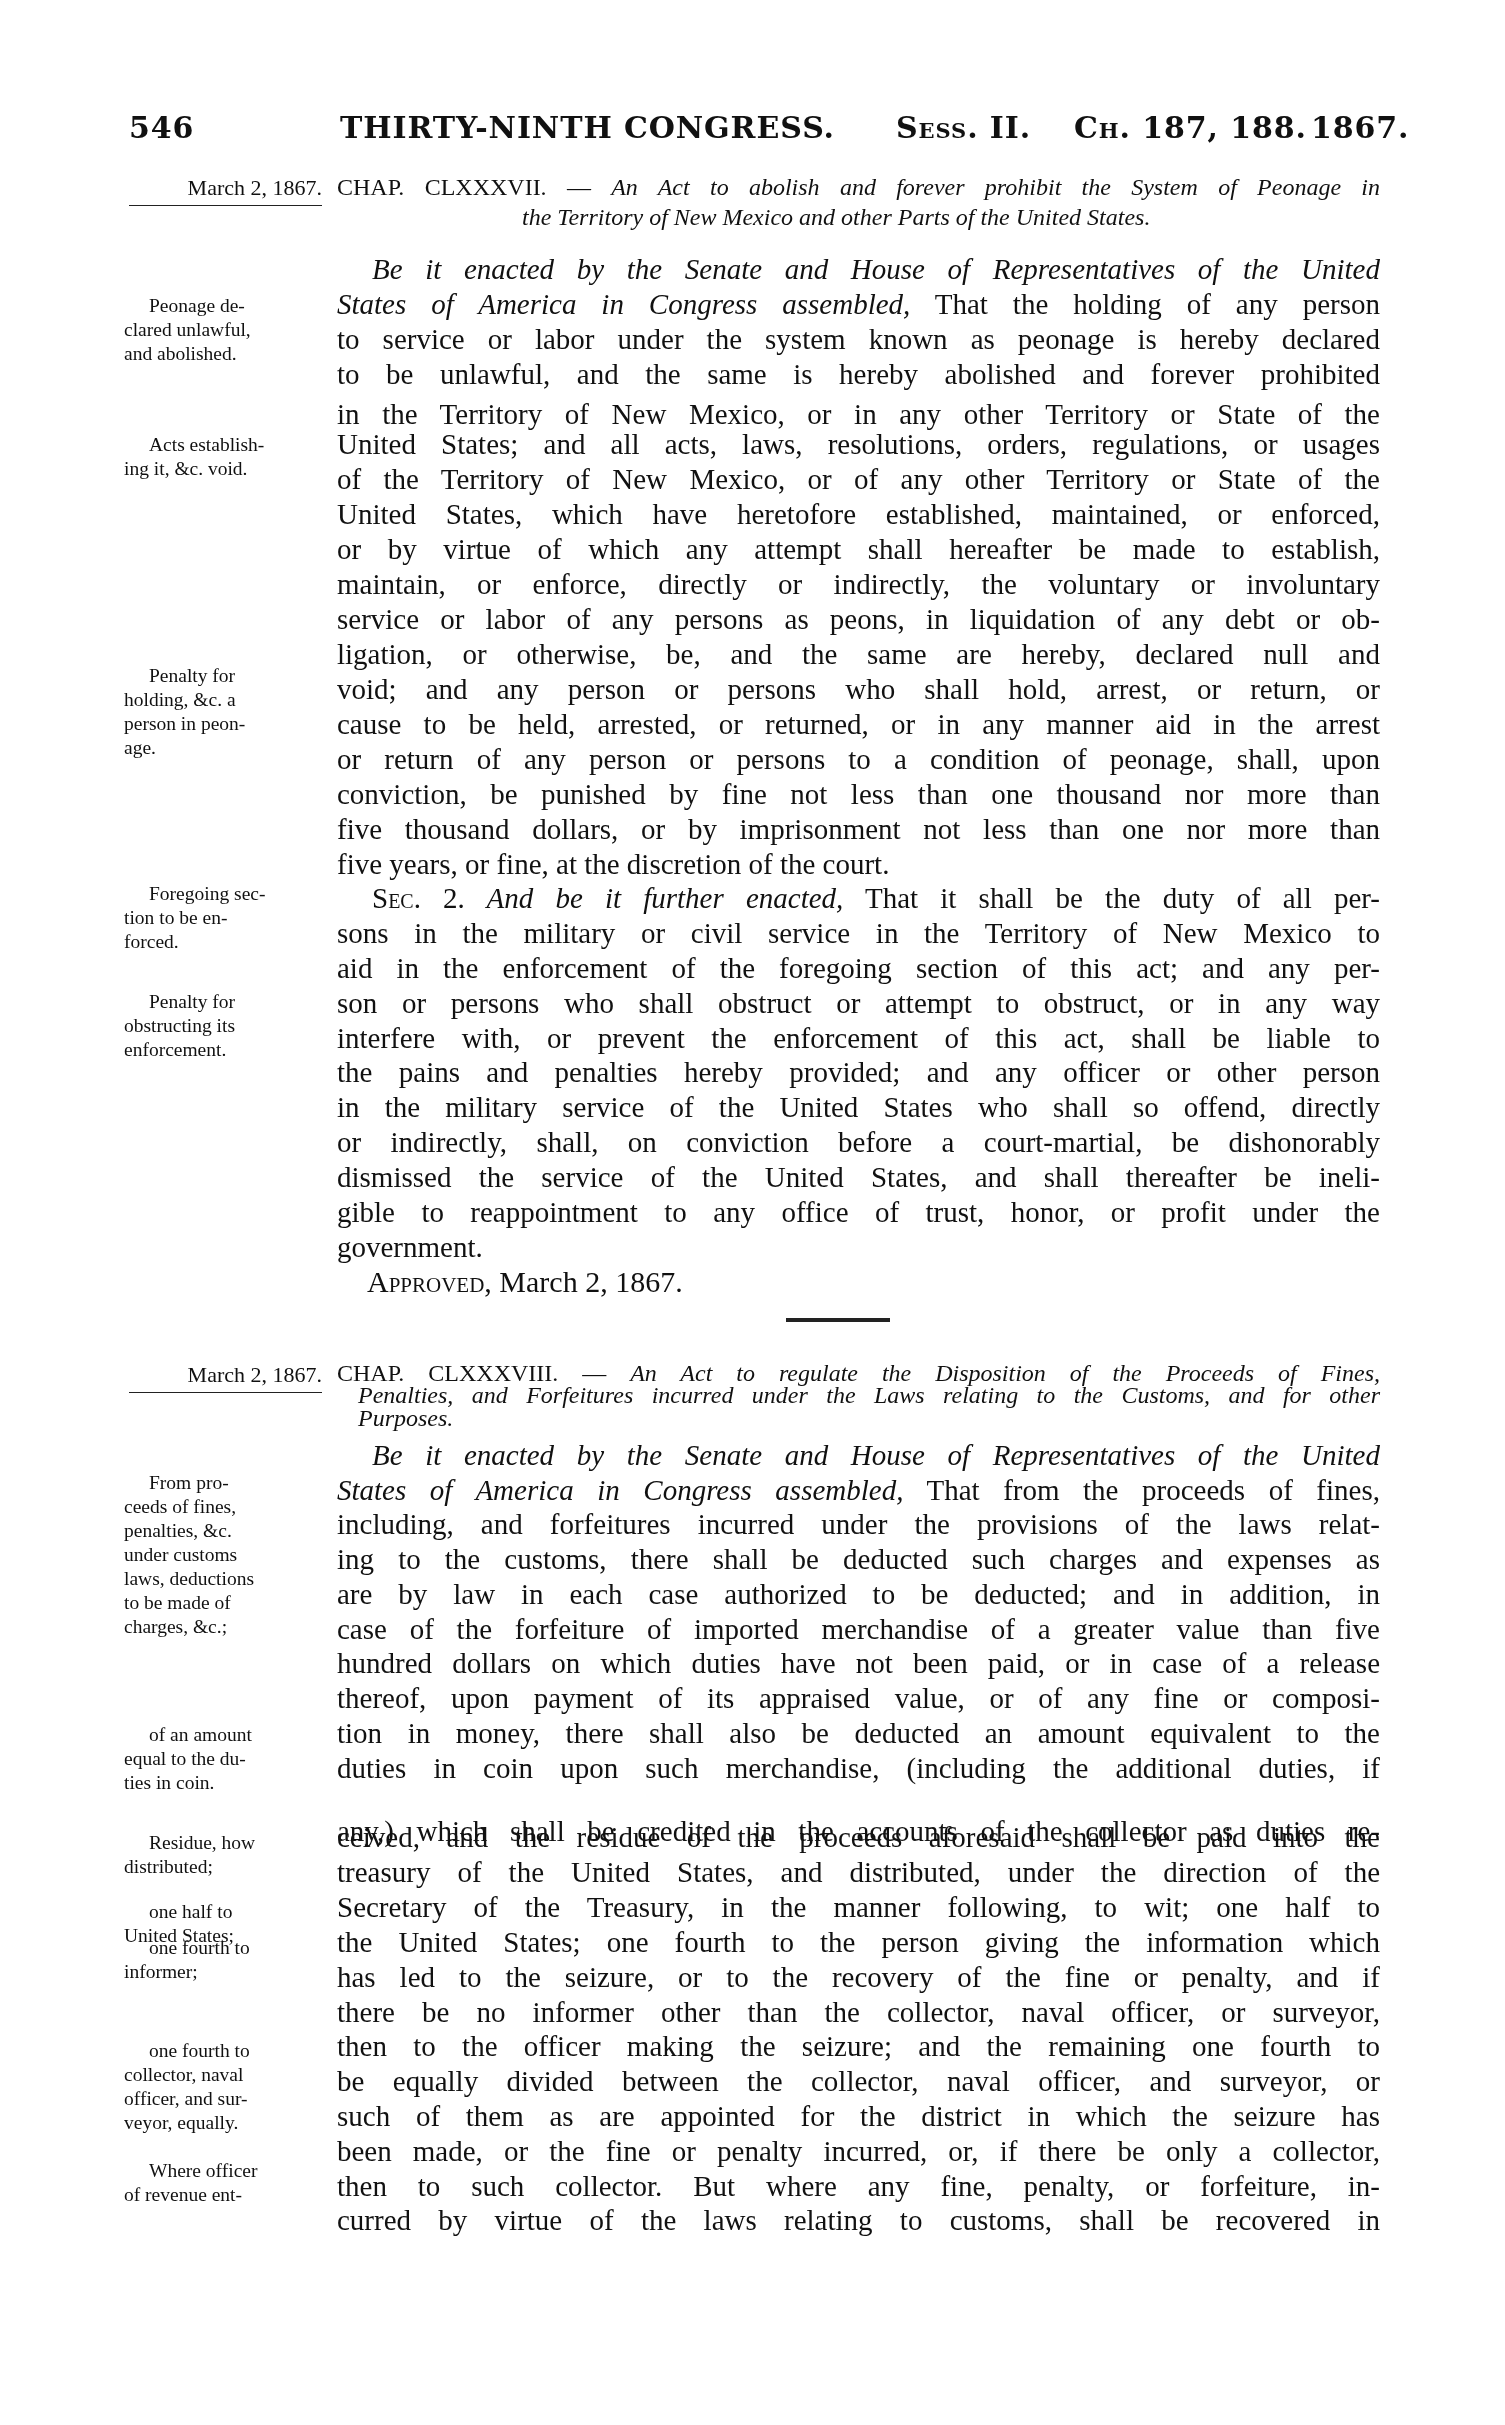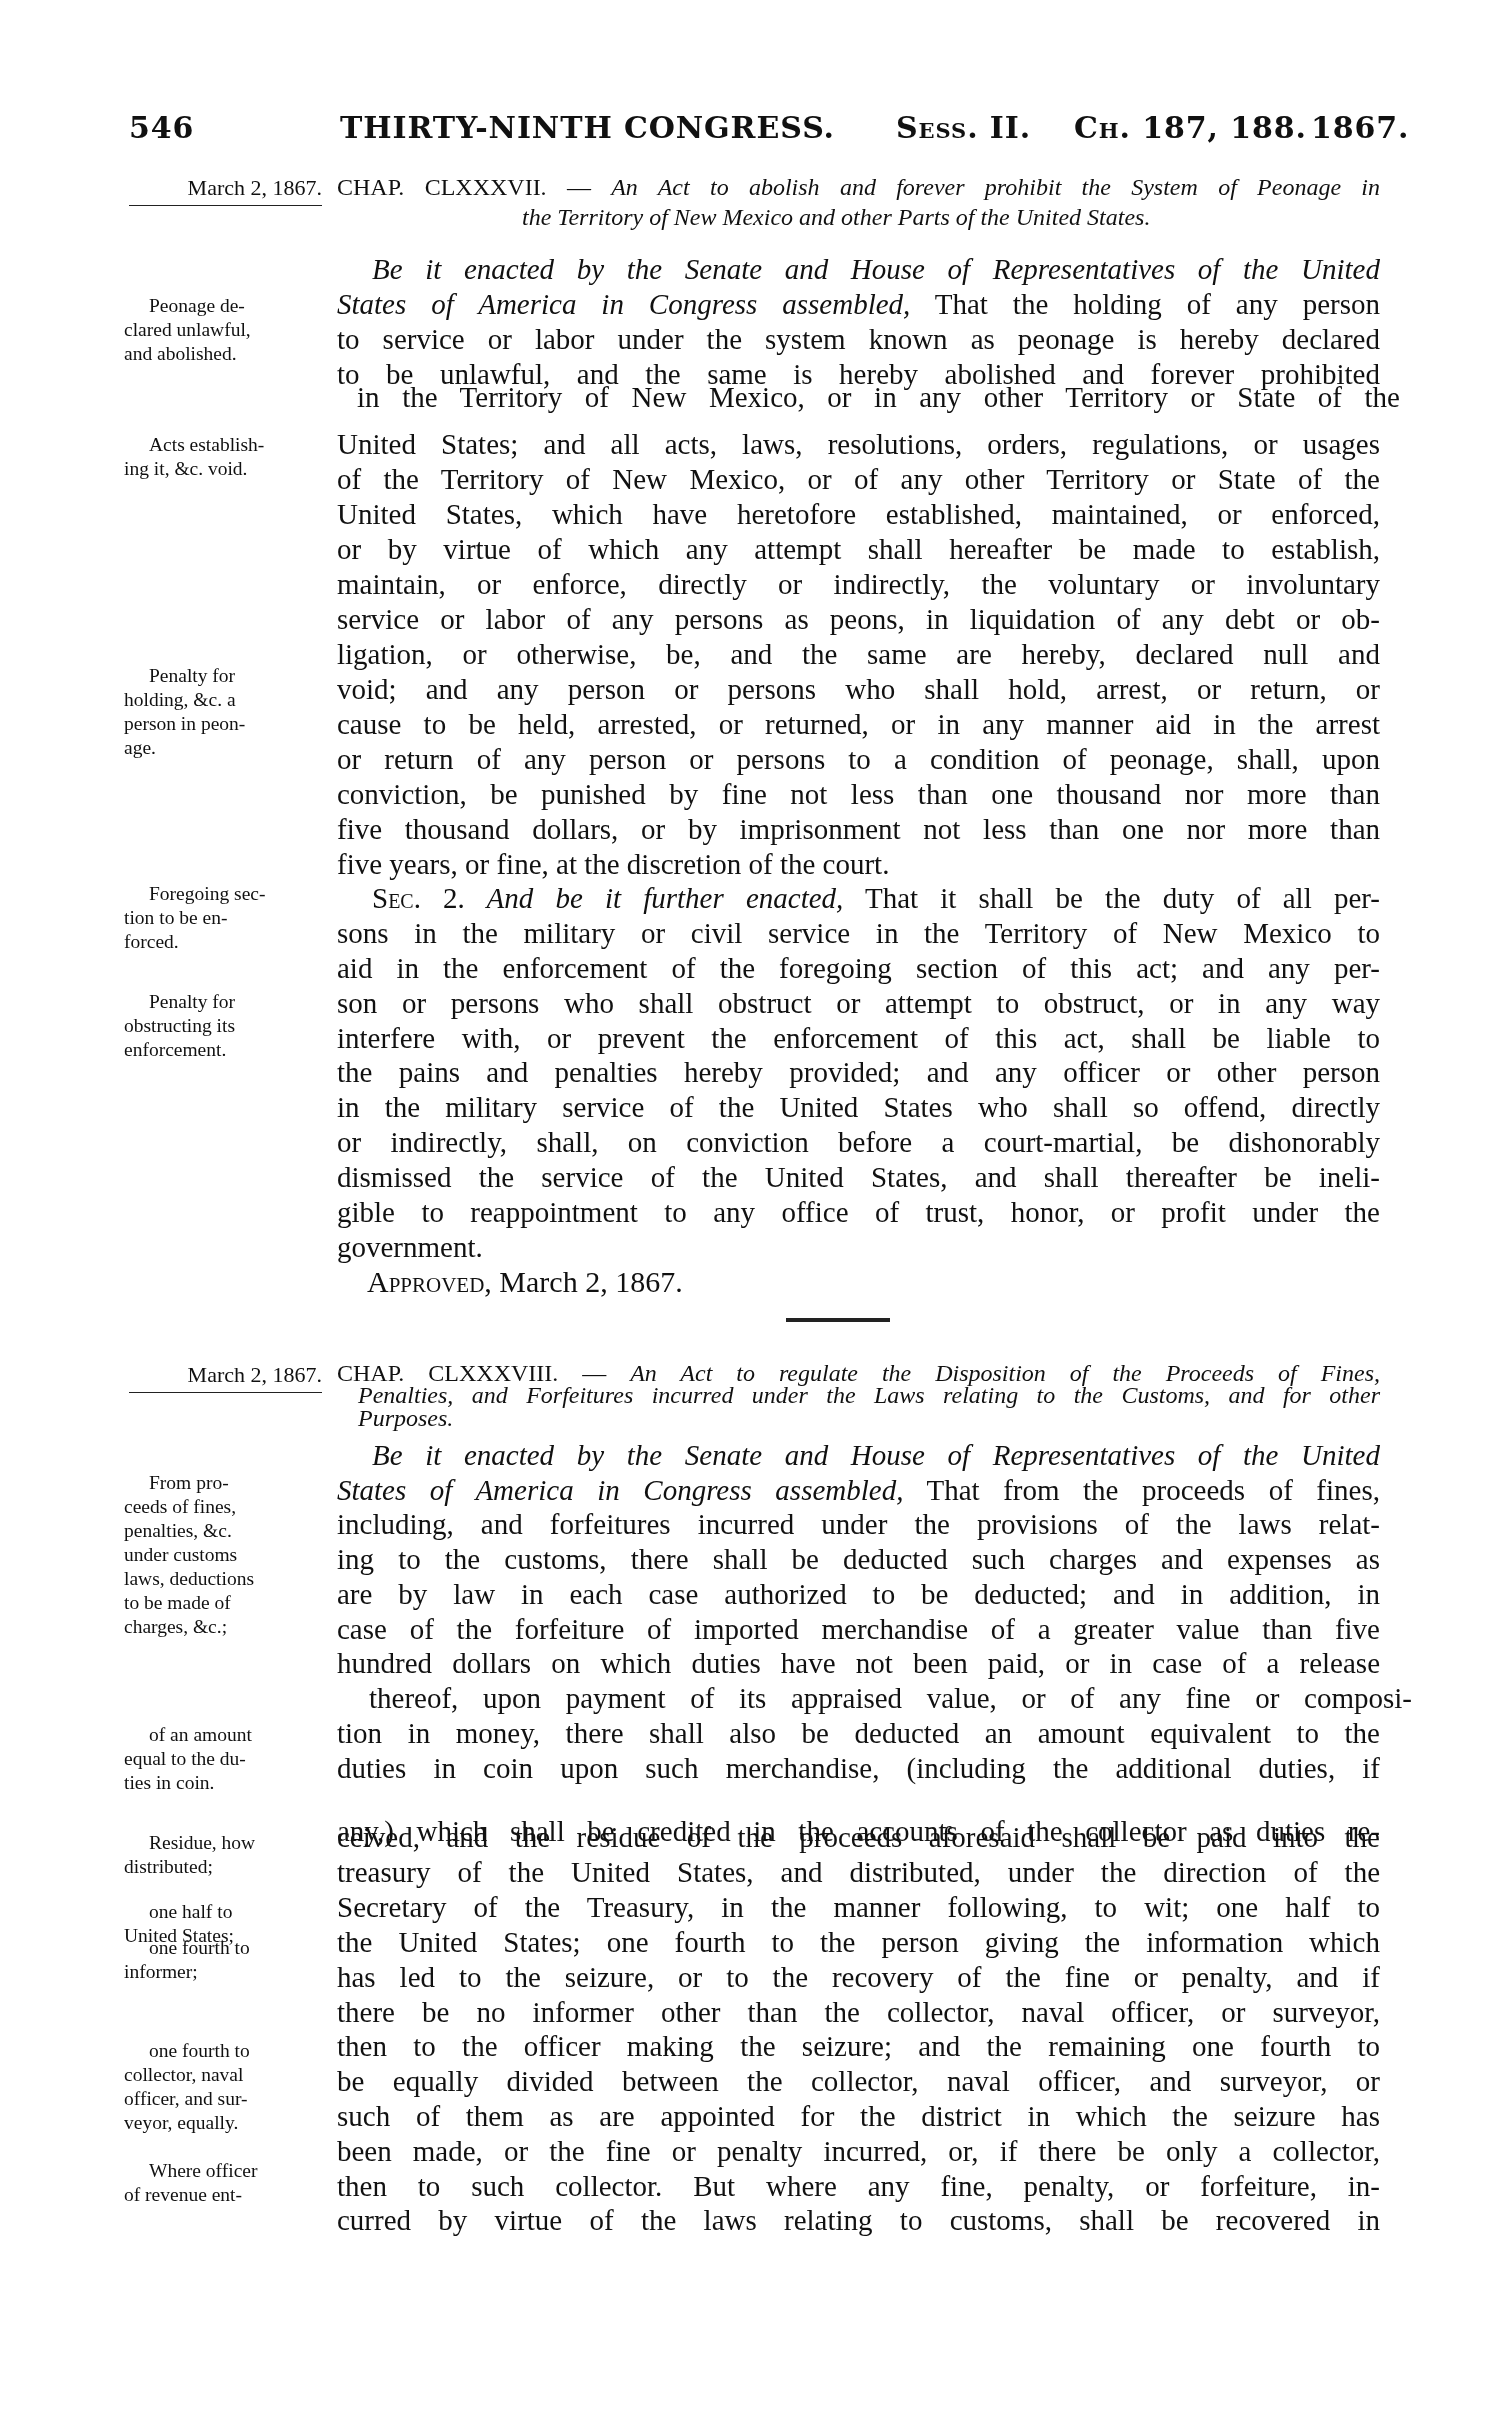--- a/index.html
+++ b/index.html
@@ -34,21 +34,21 @@
 
   <div class="chap full" style="top:174px;"><span>CHAP. CLXXXVII. — </span><span class="it">An Act to abolish and forever prohibit the System of Peonage in</span></div>
   <div class="chap it" style="top:204px; left:522px;">the Territory of New Mexico and other Parts of the United States.</div>
 
   <div class="line indent it" style="top:252px;">Be it enacted by the Senate and House of Representatives of the United</div>
   <div class="line" style="top:287px;"><span class="it">States of America in Congress assembled,</span><span> That the holding of any person</span></div>
 
   <div id="c187-lines">
       <div class="line" style="top: 322px;">to service or labor under the system known as peonage is hereby declared</div>
       <div class="line" style="top: 357px;">to be unlawful, and the same is hereby abolished and forever prohibited</div>
-      <div class="line" style="top: 380px; margin-left: 20px;">in the Territory of New Mexico, or in any other Territory or State of the</div>
+      <div class="line" style="top: 397px;">in the Territory of New Mexico, or in any other Territory or State of the</div>
       <div class="line" style="top: 427px;">United States; and all acts, laws, resolutions, orders, regulations, or usages</div>
       <div class="line" style="top: 462px;">of the Territory of New Mexico, or of any other Territory or State of the</div>
       <div class="line" style="top: 497px;">United States, which have heretofore established, maintained, or enforced,</div>
       <div class="line" style="top: 532px;">or by virtue of which any attempt shall hereafter be made to establish,</div>
       <div class="line" style="top: 567px;">maintain, or enforce, directly or indirectly, the voluntary or involuntary</div>
       <div class="line" style="top: 602px;">service or labor of any persons as peons, in liquidation of any debt or ob-</div>
       <div class="line" style="top: 637px;">ligation, or otherwise, be, and the same are hereby, declared null and</div>
       <div class="line" style="top: 672px;">void; and any person or persons who shall hold, arrest, or return, or</div>
       <div class="line" style="top: 707px;">cause to be held, arrested, or returned, or in any manner aid in the arrest</div>
       <div class="line" style="top: 742px;">or return of any person or persons to a condition of peonage, shall, upon</div>
@@ -114,21 +114,21 @@
 
   <div class="line indent it" style="top:1438px;">Be it enacted by the Senate and House of Representatives of the United</div>
   <div class="line" style="top:1473px;"><span class="it">States of America in Congress assembled,</span><span> That from the proceeds of fines,</span></div>
 
   <div id="c188-lines">
       <div class="line" style="top: 1507px;">including, and forfeitures incurred under the provisions of the laws relat-</div>
       <div class="line" style="top: 1542px;">ing to the customs, there shall be deducted such charges and expenses as</div>
       <div class="line" style="top: 1577px;">are by law in each case authorized to be deducted; and in addition, in</div>
       <div class="line" style="top: 1612px;">case of the forfeiture of imported merchandise of a greater value than five</div>
       <div class="line" style="top: 1646px;">hundred dollars on which duties have not been paid, or in case of a release</div>
-      <div class="line" style="top: 1681px; margin-left: 32px;">thereof, upon payment of its appraised value, or of any fine or composi-</div>
+      <div class="line" style="top: 1681px;">thereof, upon payment of its appraised value, or of any fine or composi-</div>
       <div class="line" style="top: 1716px;">tion in money, there shall also be deducted an amount equivalent to the</div>
       <div class="line" style="top: 1751px;">duties in coin upon such merchandise, (including the additional duties, if</div>
       <div class="line" style="top: 1786px; margin-top: 28px;">any,) which shall be credited in the accounts of the collector as duties re-</div>
       <div class="line" style="top: 1820px;">ceived, and the residue of the proceeds aforesaid shall be paid into the</div>
       <div class="line" style="top: 1855px;">treasury of the United States, and distributed, under the direction of the</div>
       <div class="line" style="top: 1890px;">Secretary of the Treasury, in the manner following, to wit; one half to</div>
       <div class="line" style="top: 1925px;">the United States; one fourth to the person giving the information which</div>
       <div class="line" style="top: 1960px;">has led to the seizure, or to the recovery of the fine or penalty, and if</div>
       <div class="line" style="top: 1995px;">there be no informer other than the collector, naval officer, or surveyor,</div>
       <div class="line" style="top: 2029px;">then to the officer making the seizure; and the remaining one fourth to</div>

